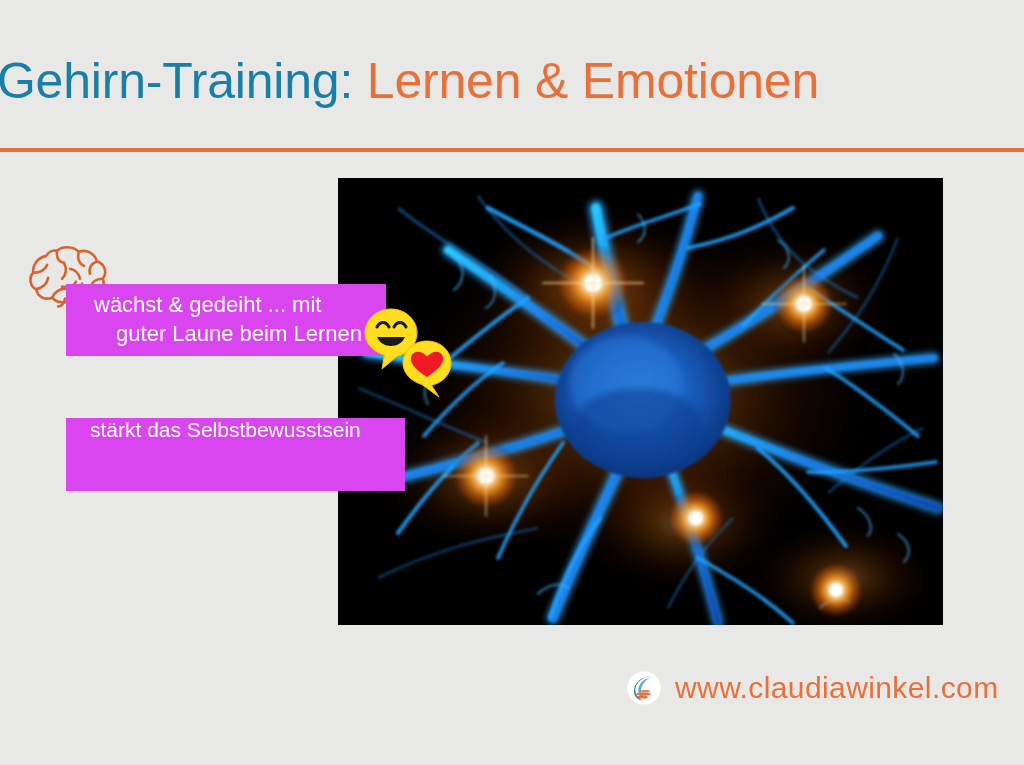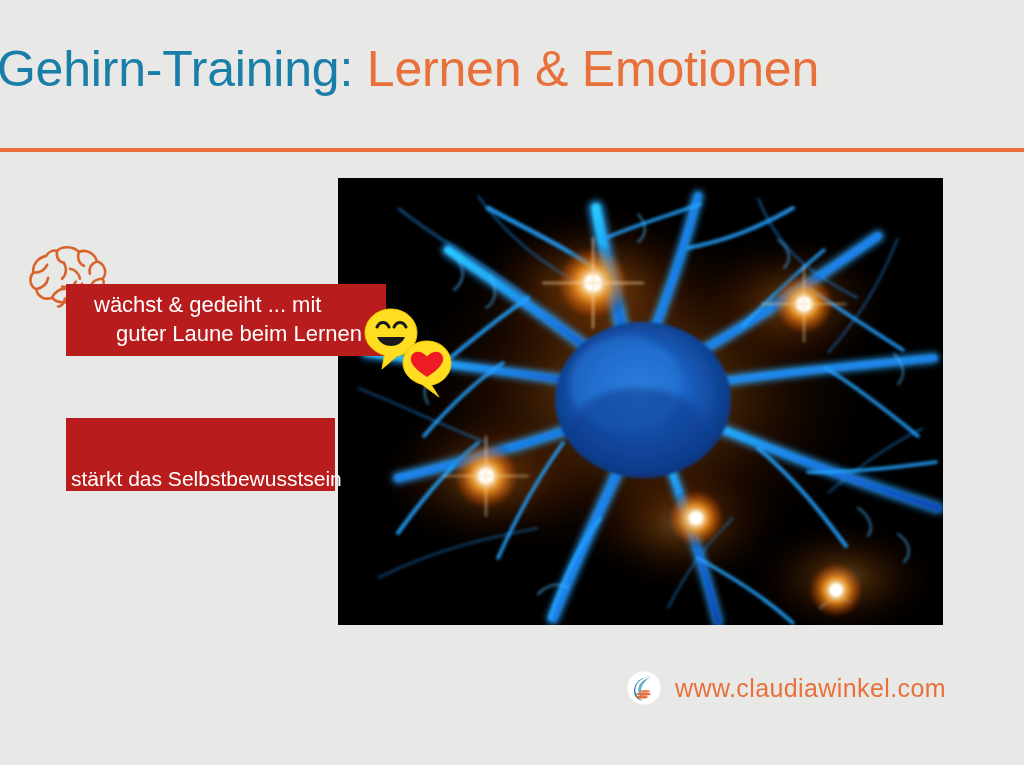--- a/index.html
+++ b/index.html
@@ -23,20 +23,21 @@
   }
 
   
   #title-block {
     position: absolute;
     left: 0;
     top: 44px;
     width: 816px;
     height: 74px;
     display: flex;
+    align-items: center;
     justify-content: center;
     white-space: nowrap;
   }
   #title-text {
     font-size: 50px;
     font-weight: 400;
     letter-spacing: -0.2px;
     line-height: 1;
   }
   .title-part-1 { color: #1a7fa8; }
@@ -75,21 +76,21 @@
     position: absolute;
     left: 27px;
     top: 238px;
     width: 85px;
     height: 72px;
   }
 
   
   .callout {
     position: absolute;
-    background: #b91c1c;
+    background: #d946ef;
     color: #ffffff;
     box-sizing: border-box;
   }
   #callout-1 {
     left: 66px;
     top: 284px;
     width: 320px;
     height: 72px;
     padding: 6px 14px 0 28px;
   }
@@ -103,25 +104,25 @@
     font-size: 22px;
     line-height: 29px;
     font-weight: 400;
     white-space: nowrap;
     padding-left: 12px;
     text-align: center;
   }
   #callout-2 {
     left: 66px;
     top: 418px;
-    width: 269px;
+    width: 339px;
     height: 73px;
     display: flex;
-    align-items: flex-end;
-    padding-left: 5px;
+    align-items: flex-start;
+    padding-left: 24px;
   }
   #callout-2 .line-1 {
     font-size: 21px;
     font-weight: 400;
     white-space: nowrap;
   }
 
   
   #emoji-smile {
     position: absolute;
@@ -147,21 +148,21 @@
     display: flex;
     align-items: center;
   }
   #footer-logo {
     width: 36px;
     height: 36px;
     flex: 0 0 36px;
   }
   #footer-url {
     margin-left: 13px;
-    font-size: 25px;
+    font-size: 30px;
     color: #e8703a;
     letter-spacing: 0.4px;
     white-space: nowrap;
     text-align: right;
   }
 </style>
 </head>
 <body>
 
 <div id="slide">

